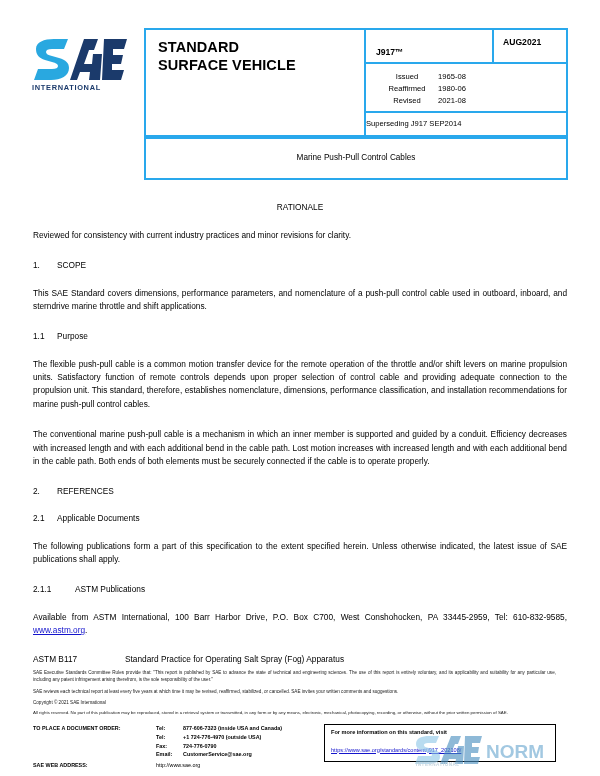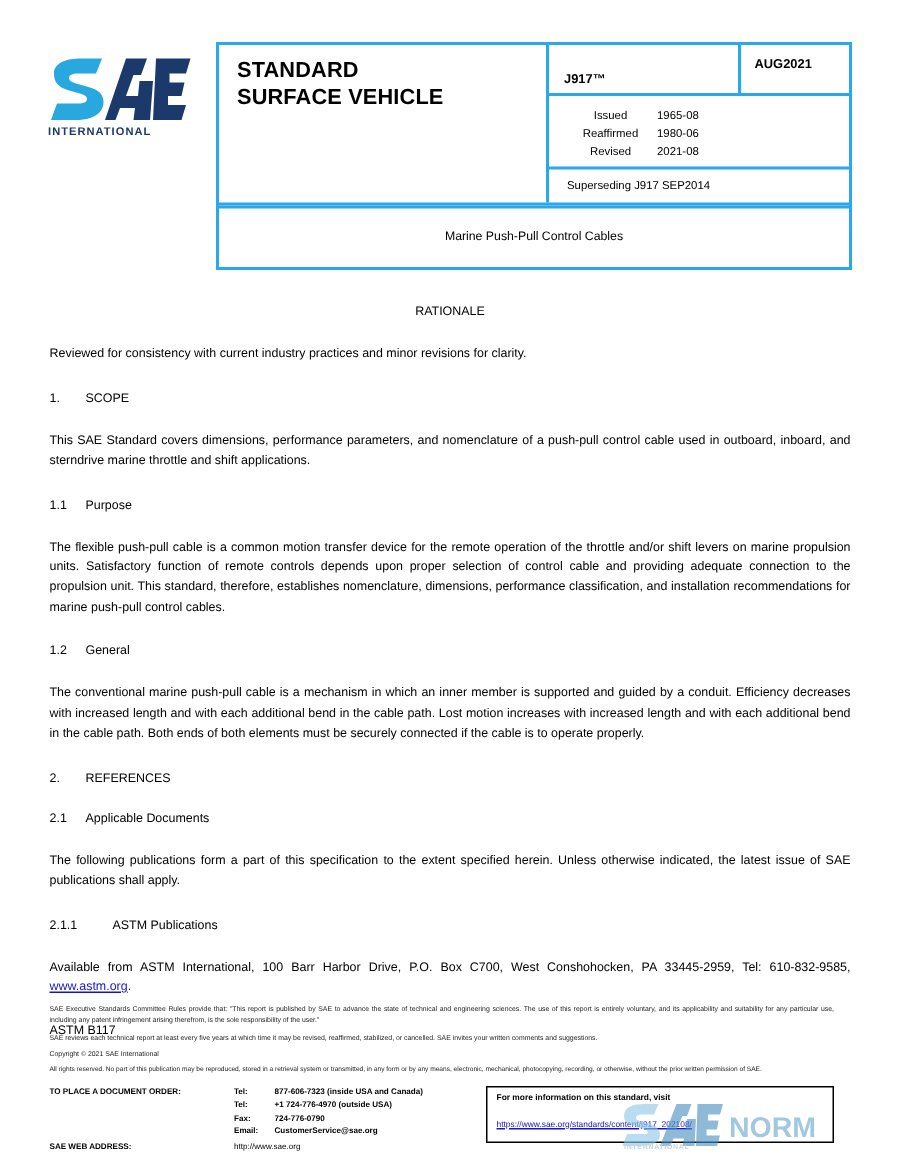--- a/index.html
+++ b/index.html
@@ -93,21 +93,21 @@
   }
   .meta-line {
     display: flex;
     font-size: 7.6px;
     line-height: 1.55;
   }
   .meta-label { width: 62px; flex: 0 0 62px; }
   .meta-value { }
   .hdr-supersede {
     border-top: 2px solid #29a8ec;
-    padding: 6px 8px 7px 12px;
+    padding: 6px 8px 7px 0;
     font-size: 7.6px;
   }
   .hdr-subject {
     border-top: 0;
     text-align: center;
     font-size: 8.2px;
     padding: 14px 8px 16px 8px;
   }
   .hdr-subject-wrap {
     border-top: 2px solid #29a8ec;
@@ -318,24 +318,20 @@
 
     <p class="body-text">This SAE Standard covers dimensions, performance parameters, and nomenclature of a push-pull control cable used in outboard, inboard, and sterndrive marine throttle and shift applications.</p>
 
     <div class="sec-head">
       <span class="sec-num">1.1</span>
       <span class="sec-title">Purpose</span>
     </div>
 
     <p class="body-text">The flexible push-pull cable is a common motion transfer device for the remote operation of the throttle and/or shift levers on marine propulsion units. Satisfactory function of remote controls depends upon proper selection of control cable and providing adequate connection to the propulsion unit. This standard, therefore, establishes nomenclature, dimensions, performance classification, and installation recommendations for marine push-pull control cables.</p>
 
-    <div class="sec-head">
-      <span class="sec-num">1.2</span>
-      <span class="sec-title">General</span>
-    </div>
 
     <p class="body-text">The conventional marine push-pull cable is a mechanism in which an inner member is supported and guided by a conduit. Efficiency decreases with increased length and with each additional bend in the cable path. Lost motion increases with increased length and with each additional bend in the cable path. Both ends of both elements must be securely connected if the cable is to operate properly.</p>
 
     <div class="sec-head">
       <span class="sec-num">2.</span>
       <span class="sec-title">REFERENCES</span>
     </div>
 
     <div class="sec-head">
       <span class="sec-num">2.1</span>
@@ -346,20 +342,21 @@
 
     <div class="sec-head">
       <span class="sec-num wide">2.1.1</span>
       <span class="sec-title">ASTM Publications</span>
     </div>
 
     <p class="body-text"><span>Available from ASTM International, 100 Barr Harbor Drive, P.O. Box C700, West Conshohocken, PA 33445-2959, Tel: 610-832-9585, </span><a class="link" href="#">www.astm.org</a><span>.</span></p>
 
     <div class="astm-entry">
       <span class="astm-id">ASTM B117</span>
+      <span>Standard Practice for Operating Salt Spray (Fog) Apparatus</span>
     </div>
 
   </div>
 
   <div class="footer">
 
     <p class="legal">SAE Executive Standards Committee Rules provide that: "This report is published by SAE to advance the state of technical and engineering sciences. The use of this report is entirely voluntary, and its applicability and suitability for any particular use, including any patent infringement arising therefrom, is the sole responsibility of the user."</p>
     <p class="legal tight">SAE reviews each technical report at least every five years at which time it may be revised, reaffirmed, stabilized, or cancelled. SAE invites your written comments and suggestions.</p>
     <p class="copyright">Copyright © 2021 SAE International</p>
     <p class="rights">All rights reserved. No part of this publication may be reproduced, stored in a retrieval system or transmitted, in any form or by any means, electronic, mechanical, photocopying, recording, or otherwise, without the prior written permission of SAE.</p>

